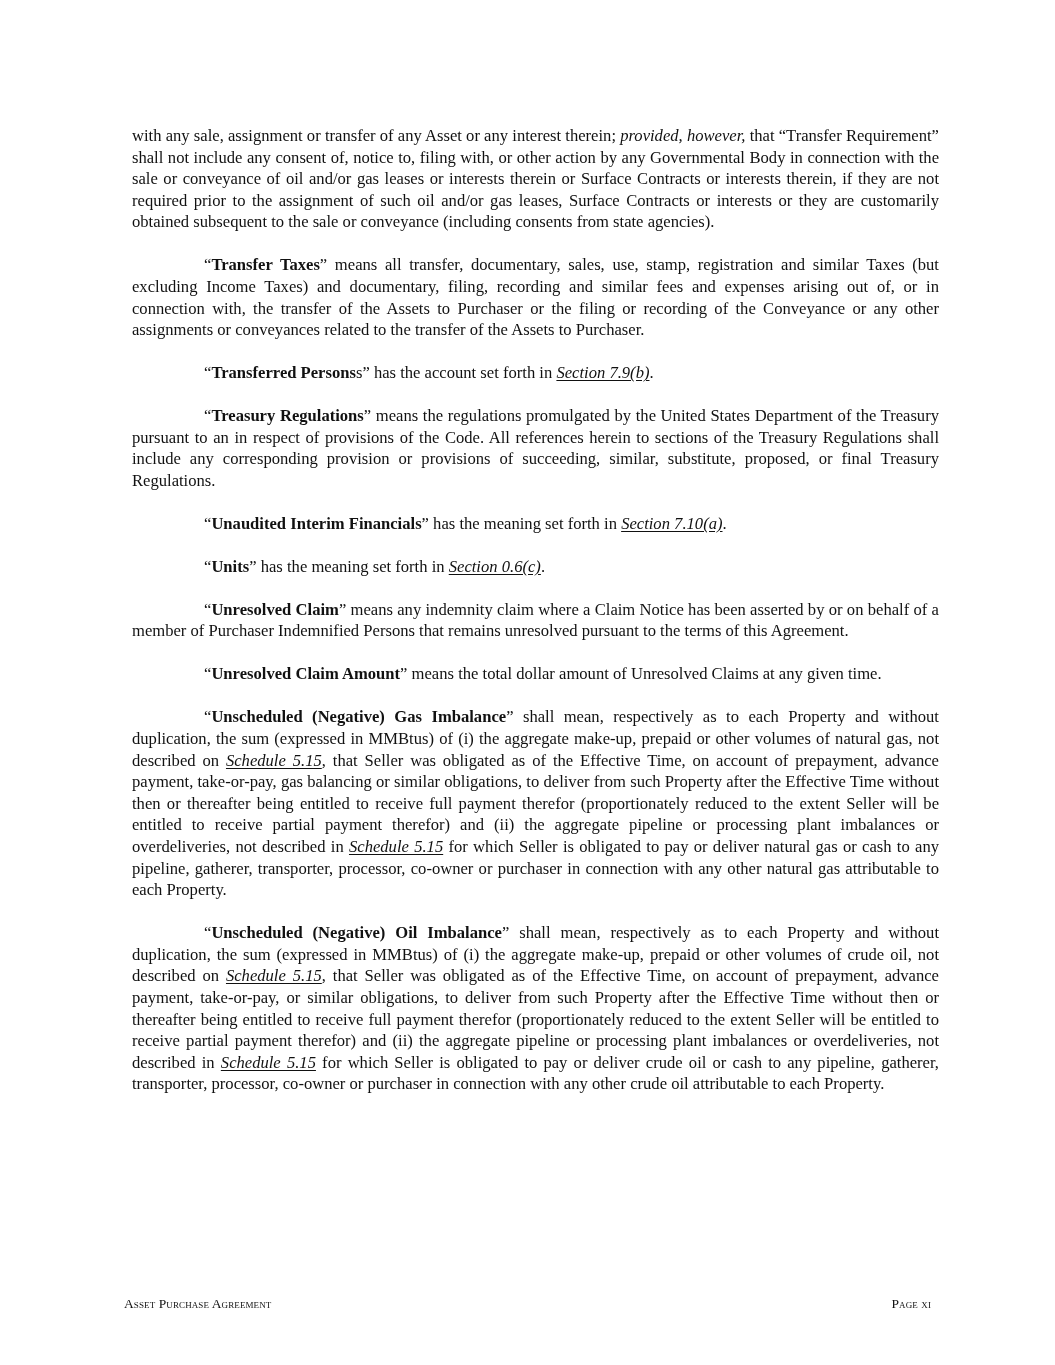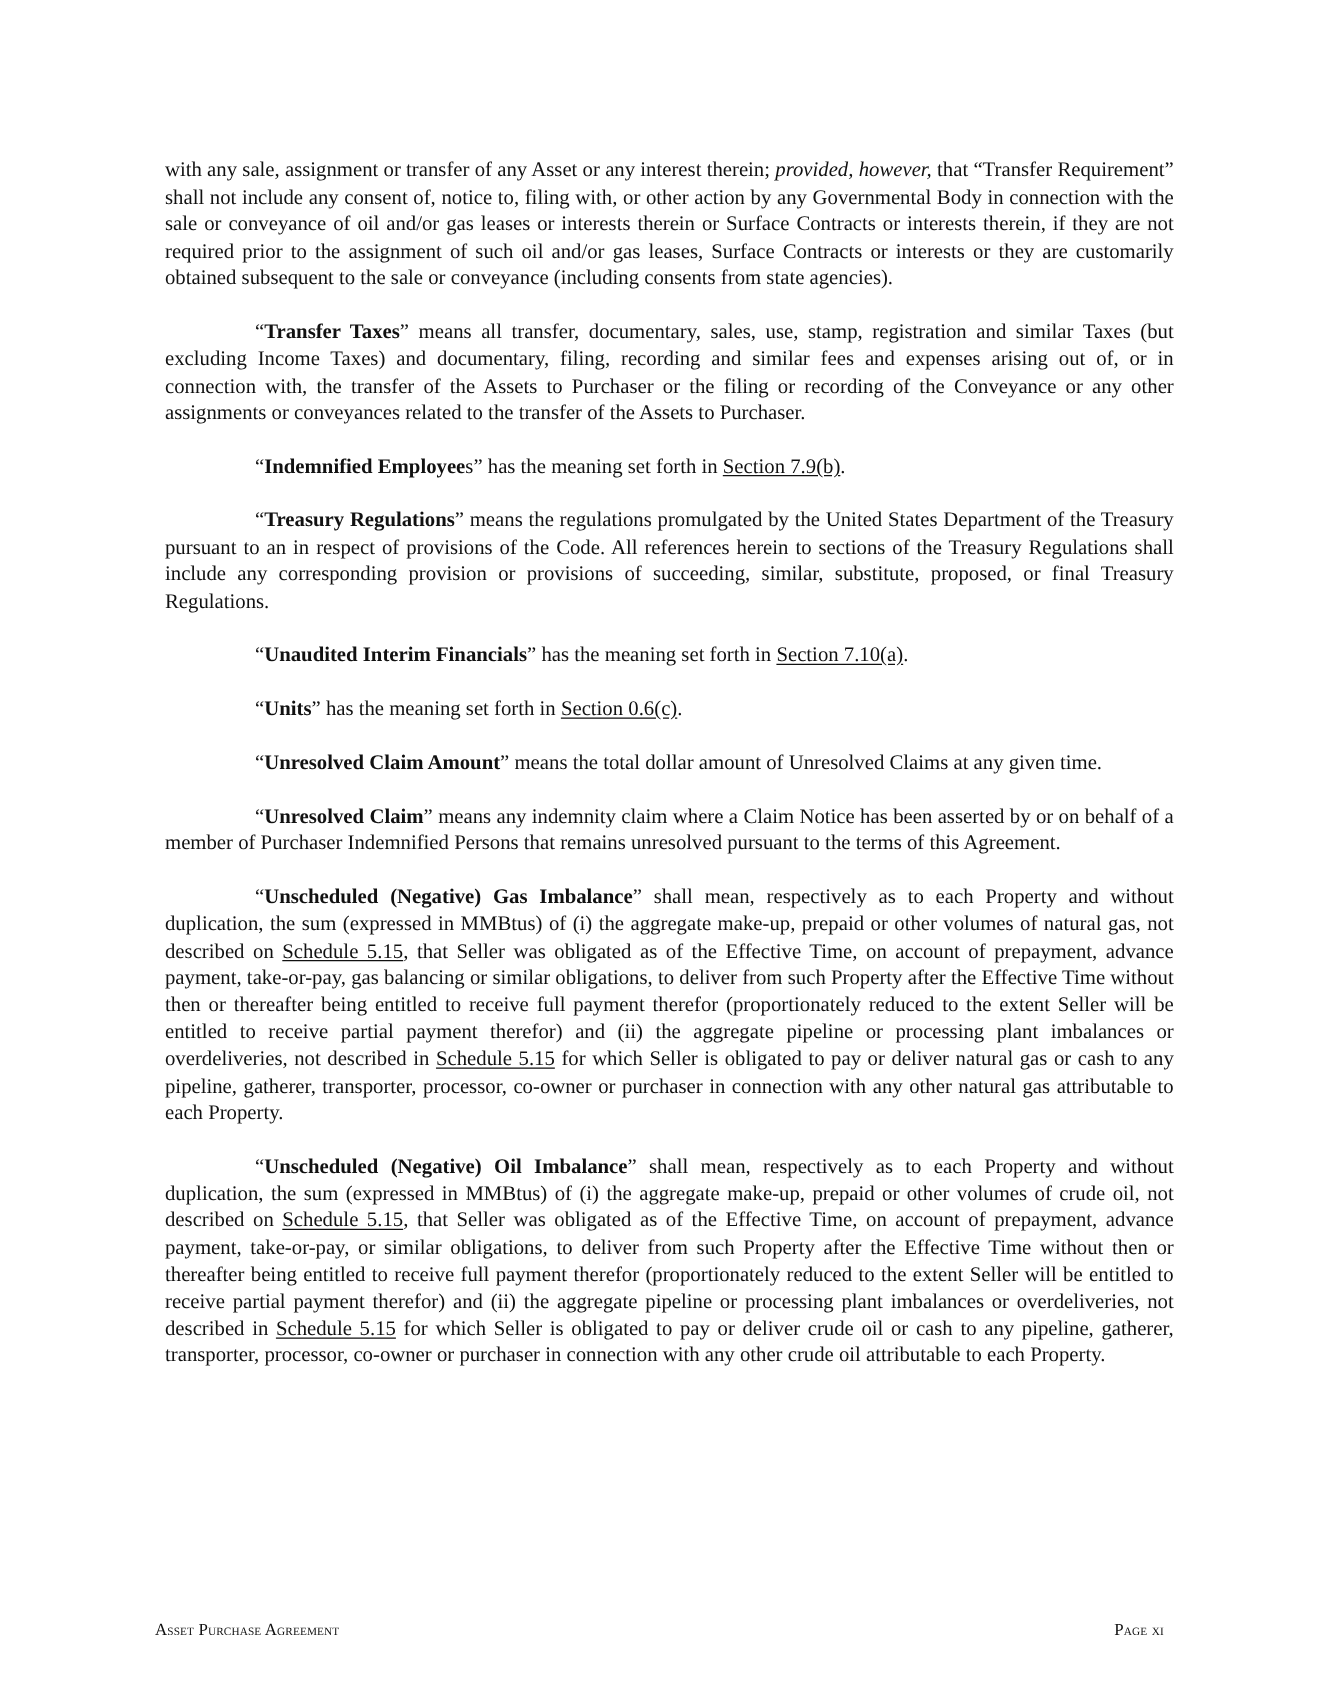--- a/index.html
+++ b/index.html
@@ -8,40 +8,40 @@
       font-family: "Liberation Serif", serif; color: #111111;
     }
     .page { position: absolute; left: 132px; top: 125px; width: 807px; }
     .para {
       font-size: 16.6px; line-height: 21.6px; text-align: justify;
       margin: 0 0 21.4px 0;
     }
     .para.indent { text-indent: 72px; }
     .b { font-weight: bold; }
     .i { font-style: italic; }
-    .u { text-decoration: underline; text-underline-offset: 2px; }
+    .u { text-decoration: underline; text-underline-offset: 2px; font-style: italic; }
     .footer {
       position: absolute; left: 124px; top: 1296px; width: 807px;
       font-size: 13.5px; display: flex; justify-content: space-between;
       font-variant: small-caps; letter-spacing: 0.1px; text-align: center;
     }
     .footer span { font-variant: small-caps; }
   </style>
 </head>
 <body>
 
 <div class="page" id="page">
     <p class="para"><span>with any sale, assignment or transfer of any Asset or any interest therein; </span><span class="i">provided, however,</span><span> that “Transfer Requirement” shall not include any consent of, notice to, filing with, or other action by any Governmental Body in connection with the sale or conveyance of oil and/or gas leases or interests therein or Surface Contracts or interests therein, if they are not required prior to the assignment of such oil and/or gas leases, Surface Contracts or interests or they are customarily obtained subsequent to the sale or conveyance (including consents from state agencies).</span></p>
     <p class="para indent"><span>“</span><span class="b">Transfer Taxes</span><span>” means all transfer, documentary, sales, use, stamp, registration and similar Taxes (but excluding Income Taxes) and documentary, filing, recording and similar fees and expenses arising out of, or in connection with, the transfer of the Assets to Purchaser or the filing or recording of the Conveyance or any other assignments or conveyances related to the transfer of the Assets to Purchaser.</span></p>
-    <p class="para indent"><span>“</span><span class="b">Indemnified Employee</span><span>s” has the meaning set forth in </span><span class="u">Section 7.9(b)</span><span>.</span></p>
+    <p class="para indent"><span>“</span><span class="b">Transferred Persons</span><span>s” has the account set forth in </span><span class="u">Section 7.9(b)</span><span>.</span></p>
     <p class="para indent"><span>“</span><span class="b">Treasury Regulations</span><span>” means the regulations promulgated by the United States Department of the Treasury pursuant to an in respect of provisions of the Code.  All references herein to sections of the Treasury Regulations shall include any corresponding provision or provisions of succeeding, similar, substitute, proposed, or final Treasury Regulations.</span></p>
     <p class="para indent"><span>“</span><span class="b">Unaudited Interim Financials</span><span>” has the meaning set forth in </span><span class="u">Section 7.10(a)</span><span>.</span></p>
     <p class="para indent"><span>“</span><span class="b">Units</span><span>” has the meaning set forth in </span><span class="u">Section 0.6(c)</span><span>.</span></p>
+    <p class="para indent"><span>“</span><span class="b">Unresolved Claim</span><span>” means any indemnity claim where a Claim Notice has been asserted by or on behalf of a member of Purchaser Indemnified Persons that remains unresolved pursuant to the terms of this Agreement.</span></p>
     <p class="para indent"><span>“</span><span class="b">Unresolved Claim Amount</span><span>” means the total dollar amount of Unresolved Claims at any given time.</span></p>
-    <p class="para indent"><span>“</span><span class="b">Unresolved Claim</span><span>” means any indemnity claim where a Claim Notice has been asserted by or on behalf of a member of Purchaser Indemnified Persons that remains unresolved pursuant to the terms of this Agreement.</span></p>
     <p class="para indent"><span>“</span><span class="b">Unscheduled (Negative) Gas Imbalance</span><span>” shall mean, respectively as to each Property and without duplication, the sum (expressed in MMBtus) of (i) the aggregate make-up, prepaid or other volumes of natural gas, not described on </span><span class="u">Schedule 5.15</span><span>, that Seller was obligated as of the Effective Time, on account of prepayment, advance payment, take-or-pay, gas balancing or similar obligations, to deliver from such Property after the Effective Time without then or thereafter being entitled to receive full payment therefor (proportionately reduced to the extent Seller will be entitled to receive partial payment therefor) and (ii) the aggregate pipeline or processing plant imbalances or overdeliveries, not described in </span><span class="u">Schedule 5.15</span><span> for which Seller is obligated to pay or deliver natural gas or cash to any pipeline, gatherer, transporter, processor, co-owner or purchaser in connection with any other natural gas attributable to each Property.</span></p>
     <p class="para indent"><span>“</span><span class="b">Unscheduled (Negative) Oil Imbalance</span><span>” shall mean, respectively as to each Property and without duplication, the sum (expressed in MMBtus) of (i) the aggregate make-up, prepaid or other volumes of crude oil, not described on </span><span class="u">Schedule 5.15</span><span>, that Seller was obligated as of the Effective Time, on account of prepayment, advance payment, take-or-pay, or similar obligations, to deliver from such Property after the Effective Time without then or thereafter being entitled to receive full payment therefor (proportionately reduced to the extent Seller will be entitled to receive partial payment therefor) and (ii) the aggregate pipeline or processing plant imbalances or overdeliveries, not described in </span><span class="u">Schedule 5.15</span><span> for which Seller is obligated to pay or deliver crude oil or cash to any pipeline, gatherer, transporter, processor, co-owner or purchaser in connection with any other crude oil attributable to each Property.</span></p>
   </div>
 
 <div class="footer">
   <span>Asset Purchase Agreement</span>
   <span>Page xi</span>
 </div>
 
 </body></html>

